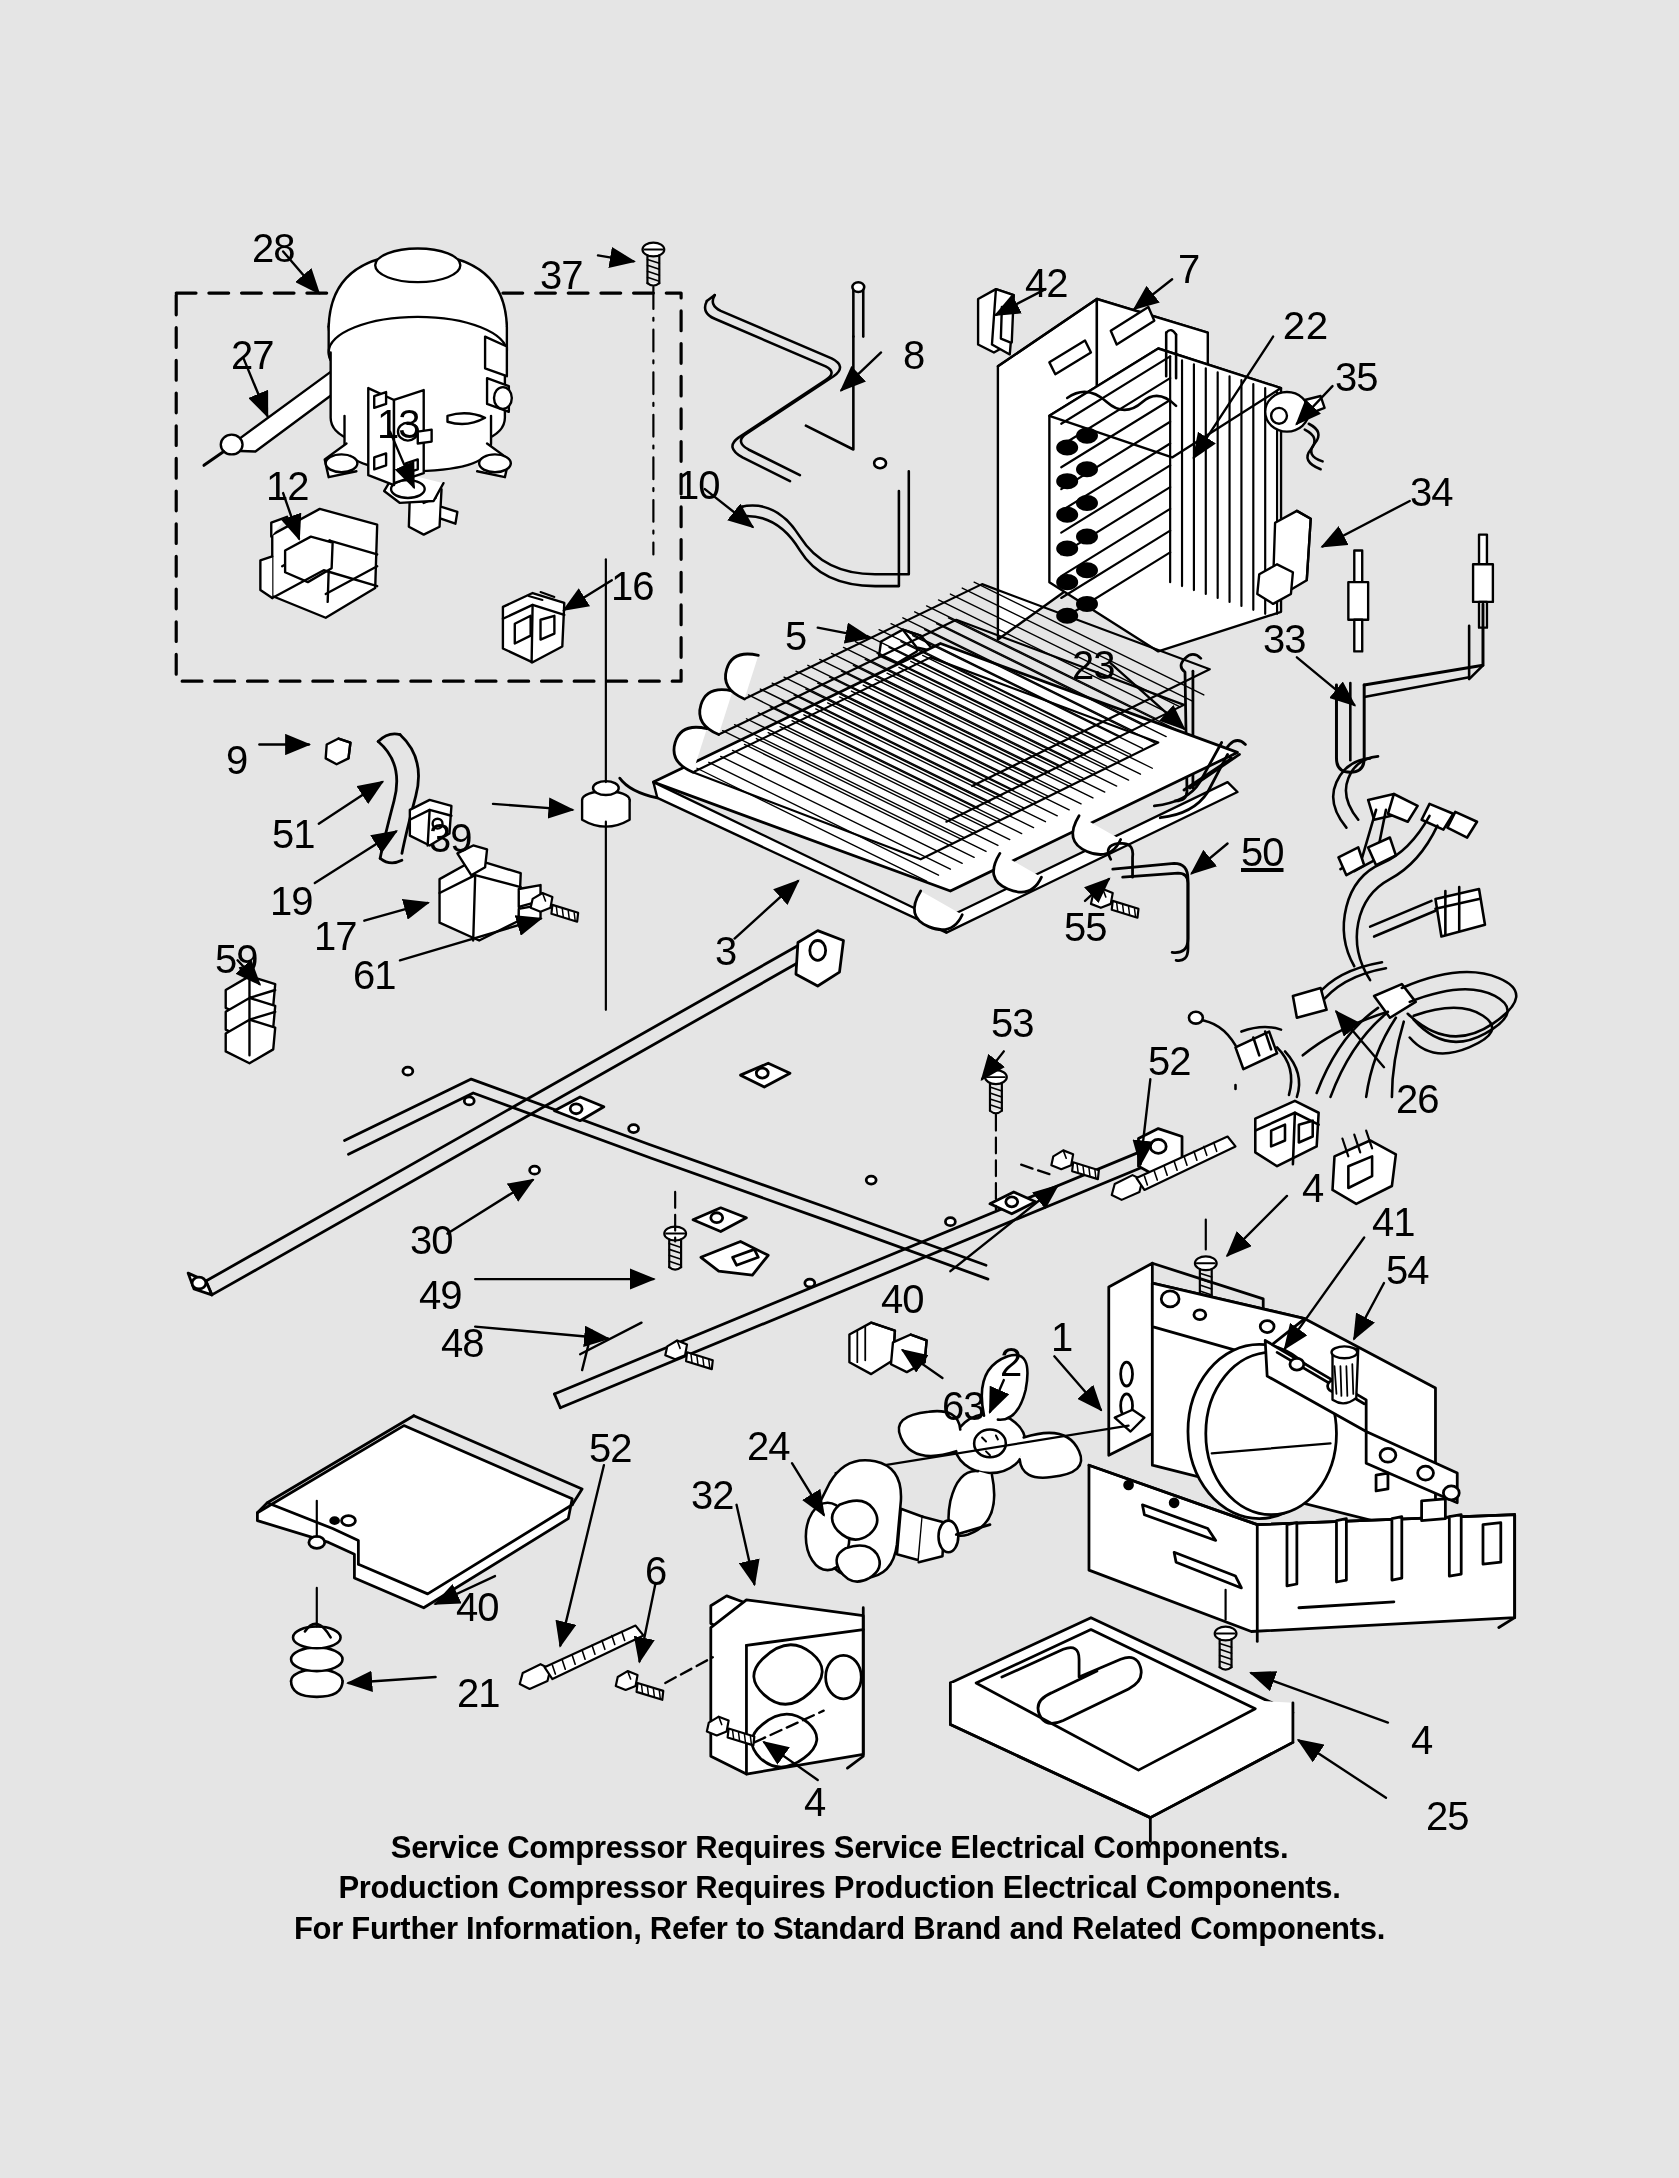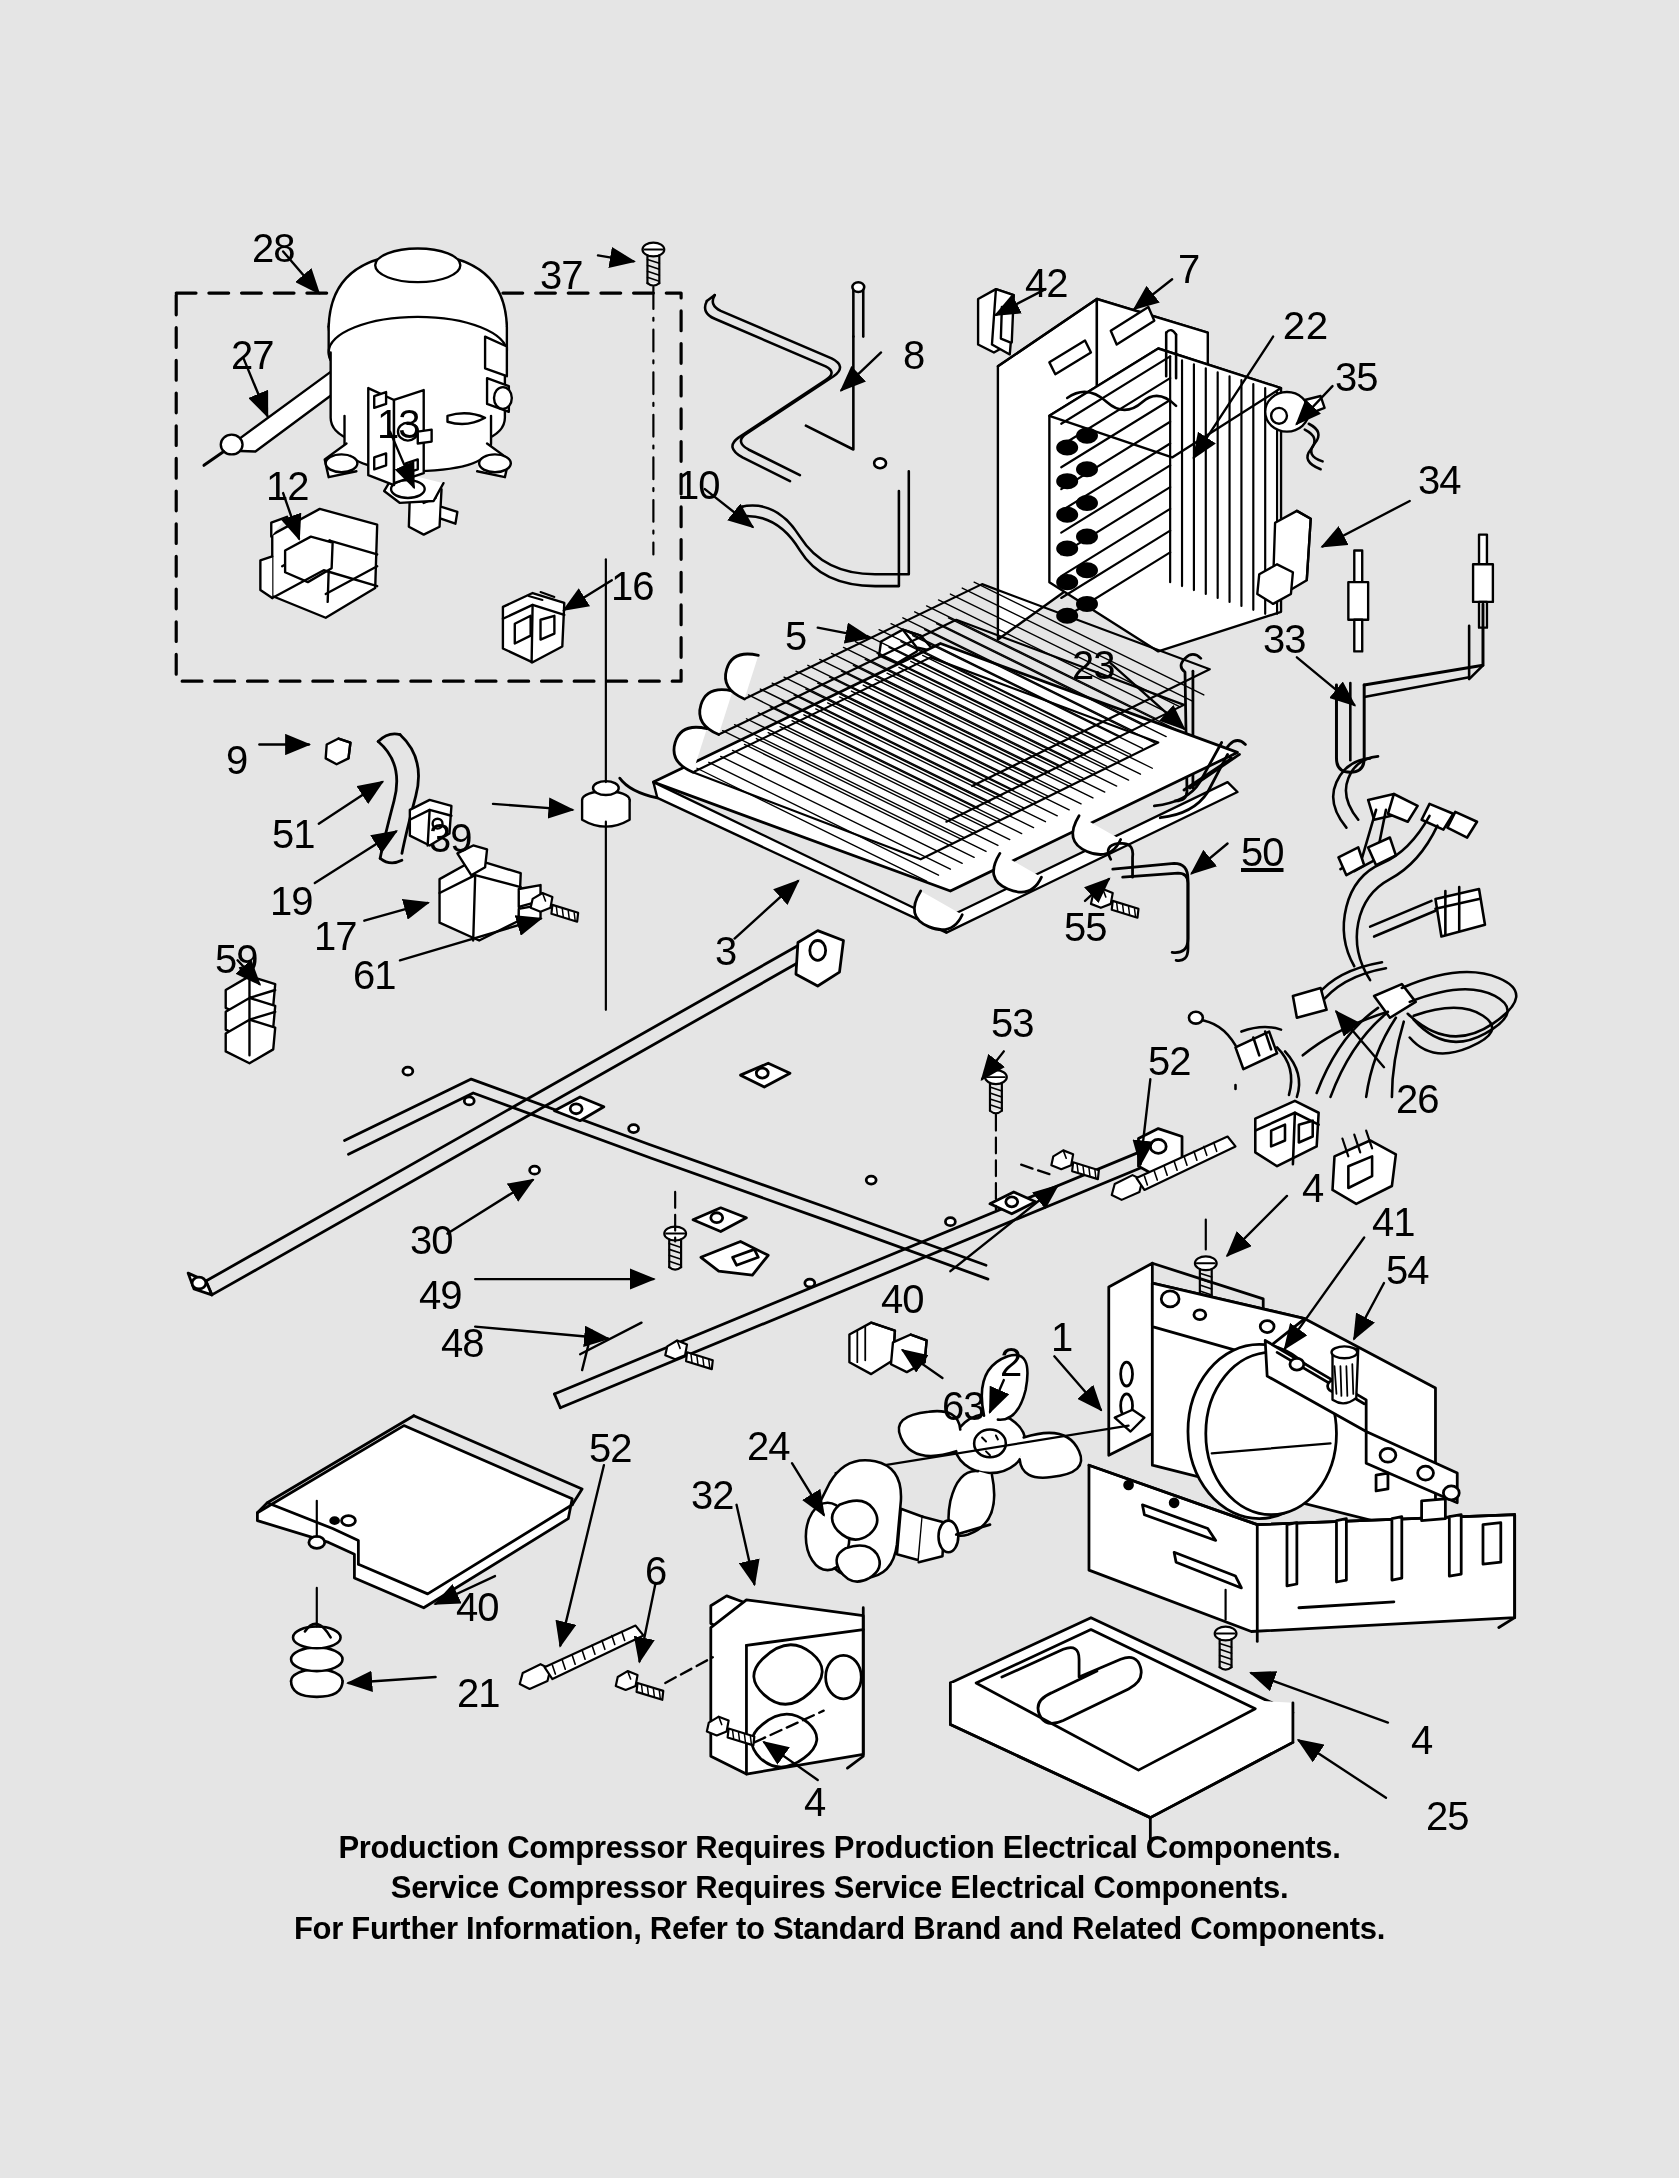--- a/index.html
+++ b/index.html
@@ -654,21 +654,21 @@
 
   <div class="callout" style="left:252px;top:228px;">28</div>
   <div class="callout" style="left:540px;top:255px;">37</div>
   <div class="callout" style="left:1025px;top:263px;">42</div>
   <div class="callout" style="left:1178px;top:249px;">7</div>
   <div class="callout" style="left:1282px;top:309px;font-family:Liberation Mono, monospace;">22</div>
   <div class="callout" style="left:231px;top:335px;">27</div>
   <div class="callout" style="left:1335px;top:357px;">35</div>
   <div class="callout" style="left:377px;top:404px;">13</div>
   <div class="callout" style="left:903px;top:335px;">8</div>
-  <div class="callout" style="left:1410px;top:460px;margin-left:8px;">34</div>
+  <div class="callout" style="left:1410px;top:472px;">34</div>
   <div class="callout" style="left:266px;top:466px;">12</div>
   <div class="callout" style="left:677px;top:465px;">10</div>
   <div class="callout" style="left:611px;top:566px;">16</div>
   <div class="callout" style="left:785px;top:616px;">5</div>
   <div class="callout" style="left:1072px;top:645px;">23</div>
   <div class="callout" style="left:1263px;top:619px;">33</div>
   <div class="callout" style="left:226px;top:740px;">9</div>
   <div class="callout" style="left:272px;top:814px;">51</div>
   <div class="callout" style="left:429px;top:804px;margin-top:14px;">39</div>
   <div class="callout" style="left:1241px;top:832px;text-decoration:underline;">50</div>
@@ -695,19 +695,19 @@
   <div class="callout" style="left:589px;top:1428px;">52</div>
   <div class="callout" style="left:691px;top:1475px;">32</div>
   <div class="callout" style="left:645px;top:1551px;">6</div>
   <div class="callout" style="left:456px;top:1587px;">40</div>
   <div class="callout" style="left:457px;top:1673px;">21</div>
   <div class="callout" style="left:804px;top:1782px;">4</div>
   <div class="callout" style="left:1411px;top:1720px;">4</div>
   <div class="callout" style="left:1426px;top:1796px;">25</div>
 
   <div id="caption">
+    <div>Service Compressor Requires Service Electrical Components.</div>
     <div>Production Compressor Requires Production Electrical Components.</div>
-    <div>Service Compressor Requires Service Electrical Components.</div>
     <div>For Further Information, Refer to Standard Brand and Related Components.</div>
   </div>
 
 </div>
 
 
 </body></html>

